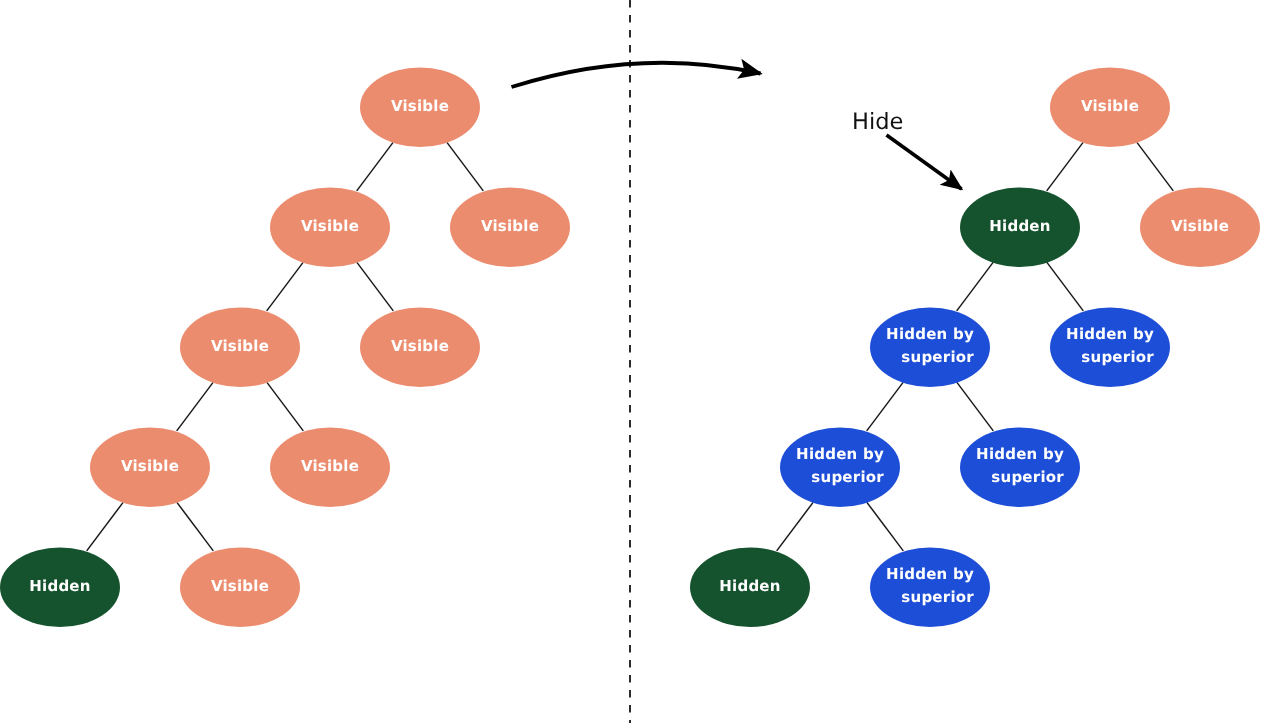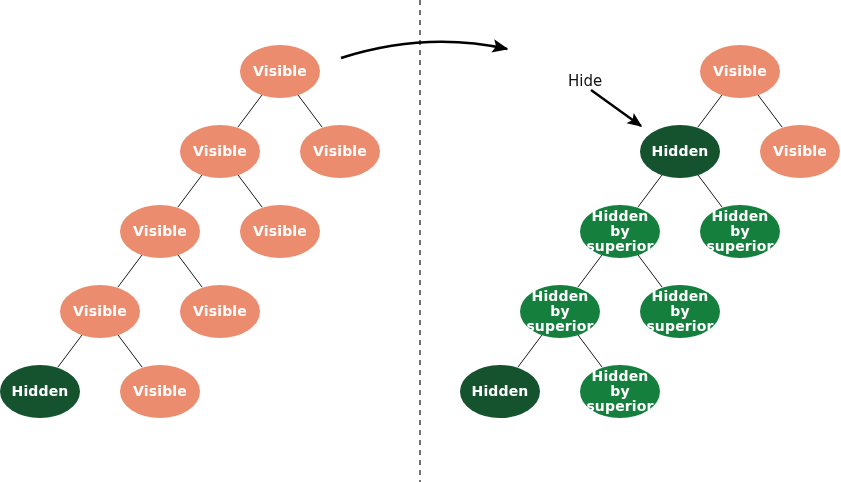--- a/index.html
+++ b/index.html
@@ -30,31 +30,31 @@
     width: 80px;
     height: 53px;
     margin-left: -40px;
     margin-top: -26.5px;
     border-radius: 50%;
     display: flex;
     align-items: center;
     justify-content: center;
     text-align: center;
     color: #ffffff;
-    font-size: 14px;
+    font-size: 10px;
     font-weight: 700;
     line-height: 15px;
     letter-spacing: 0.15px;
     box-sizing: border-box;
     padding: 0 2px;
     white-space: pre-line;
   }
   .node.visible   { background: #ec8c6e; }
   .node.hidden    { background: #14532d; }
-  .node.inherited { background: #15803d; }
+  .node.inherited { background: #1d4ed8; text-align: right; }
 
   .annotation {
     position: absolute;
     font-size: 15px;
     color: #111111;
     font-weight: 400;
     white-space: nowrap;
   }
 </style>
 </head>

